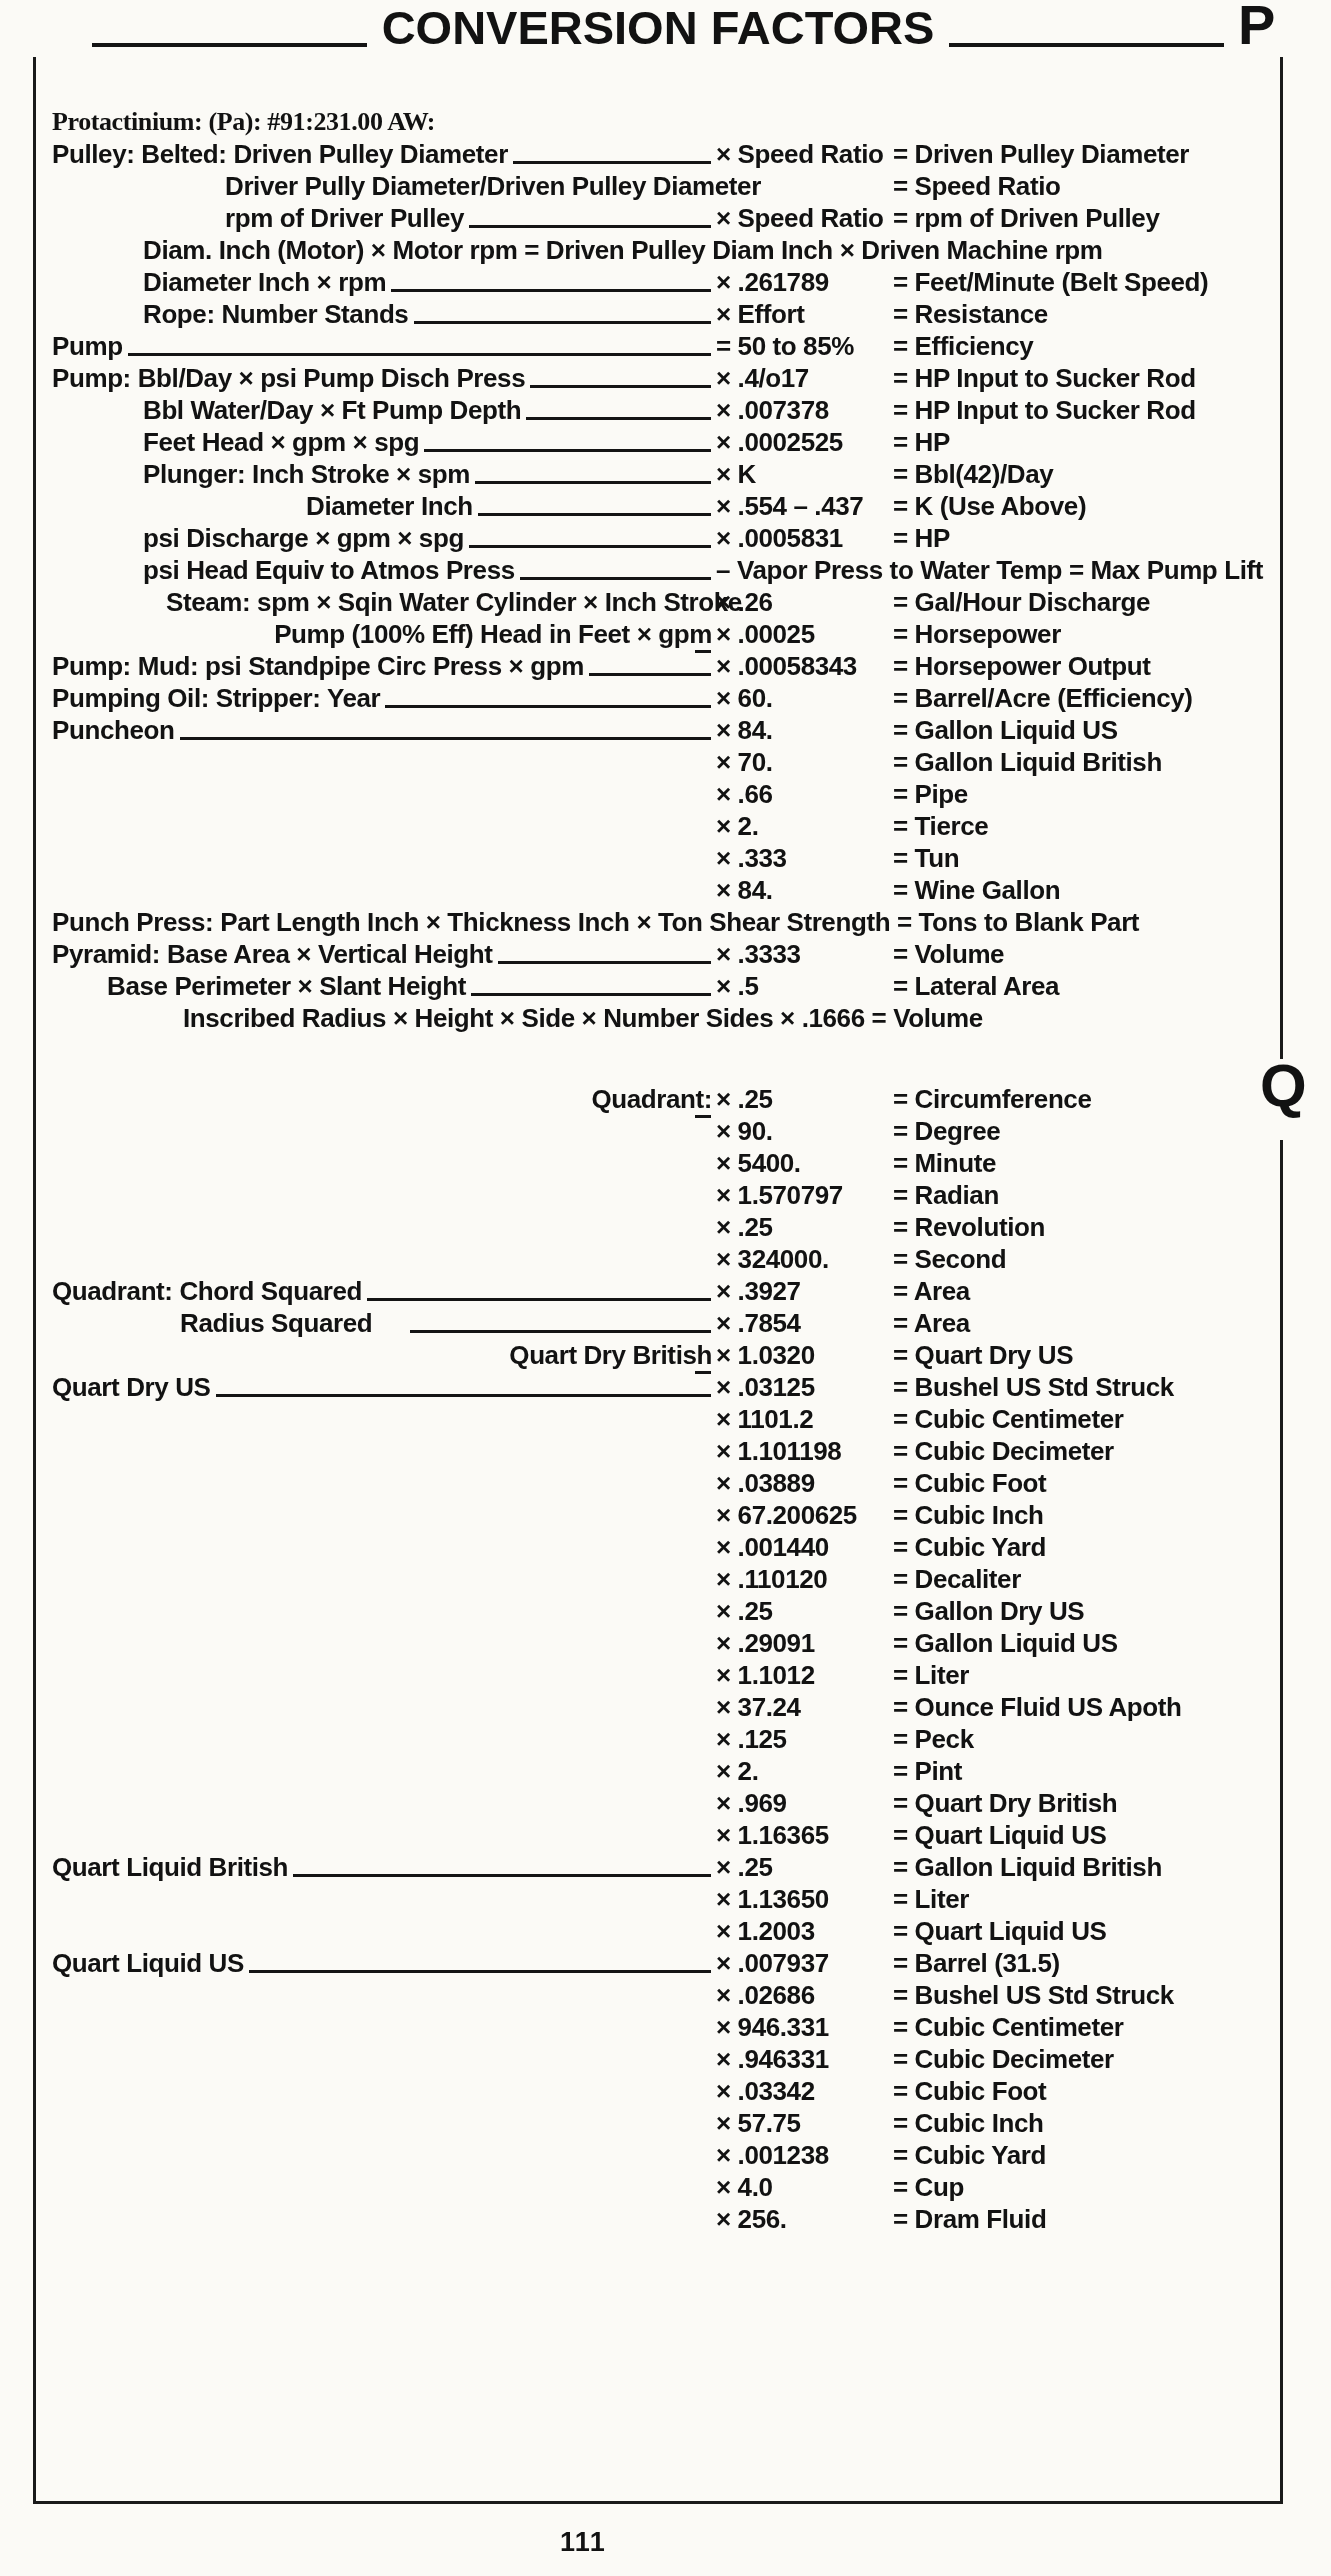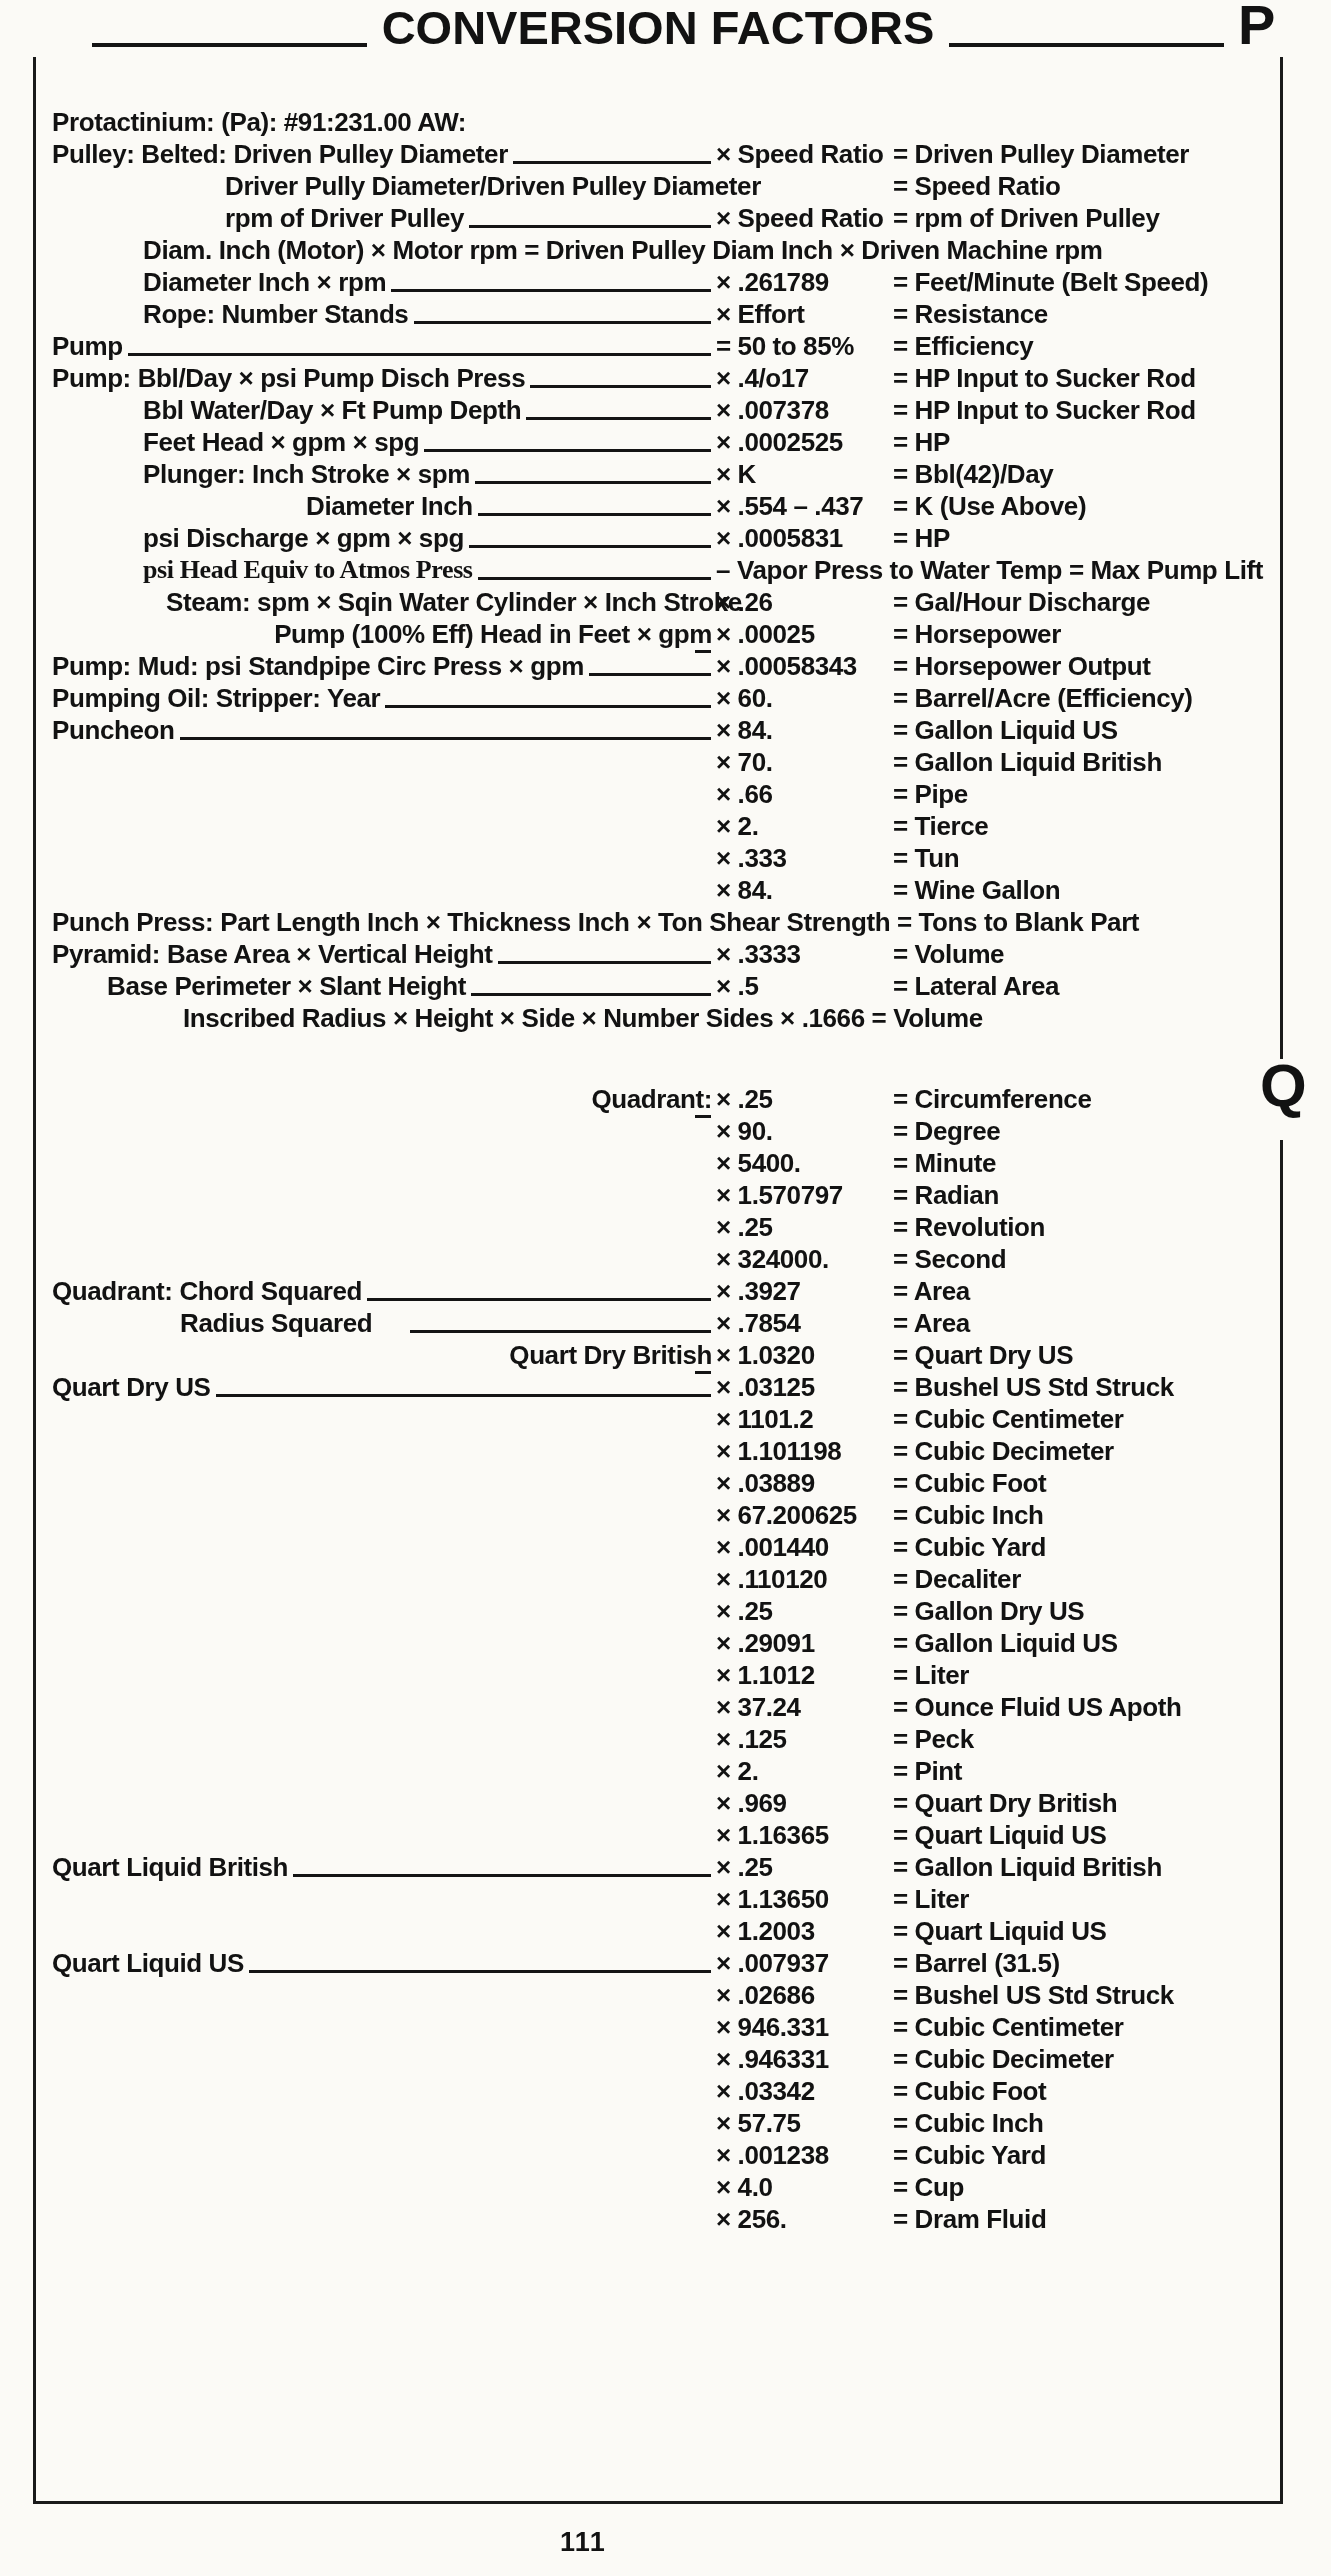--- a/index.html
+++ b/index.html
@@ -37,21 +37,21 @@
 <div class="index-p">P</div>
 <div class="index-q">Q</div>
 
 <div class="border" style="left:33px;top:57px;width:2.6px;height:2446px"></div>
 <div class="border" style="left:1280px;top:57px;width:2.6px;height:1002px"></div>
 <div class="border" style="left:1280px;top:1140px;width:2.6px;height:1363px"></div>
 <div class="border" style="left:33px;top:2501px;width:1250px;height:3.3px"></div>
 
 <div id="rows">
     <div class="row">
-      <div class="left fullw" style="padding-left: 52px;">
+      <div class="left fullw" style="padding-left: 52px; font-family: Liberation Serif, serif;">
         <span class="txt">Protactinium: (Pa): #91:231.00 AW:</span>
       </div>
     </div>
     <div class="row">
       <div class="left" style="padding-left: 52px;">
         <span class="lbl">Pulley: Belted: Driven Pulley Diameter</span>
         <span class="rule"></span>
       </div>
       <span class="factor">× Speed Ratio</span>
       <span class="result">= Driven Pulley Diameter</span>
@@ -141,21 +141,21 @@
     </div>
     <div class="row">
       <div class="left" style="padding-left: 143px;">
         <span class="lbl">psi Discharge × gpm × spg</span>
         <span class="rule"></span>
       </div>
       <span class="factor">× .0005831</span>
       <span class="result">= HP</span>
     </div>
     <div class="row">
-      <div class="left" style="padding-left: 143px; font-family: Liberation Serif, serif;">
+      <div class="left" style="padding-left: 143px;">
         <span class="lbl">psi Head Equiv to Atmos Press</span>
         <span class="rule"></span>
       </div>
       <span class="wide">– Vapor Press to Water Temp = Max Pump Lift</span>
     </div>
     <div class="row">
       <div class="left" style="padding-left: 166px;">
         <span class="lbl">Steam: spm × Sqin Water Cylinder × Inch Stroke</span>
       </div>
       <span class="factor">× .26</span>

